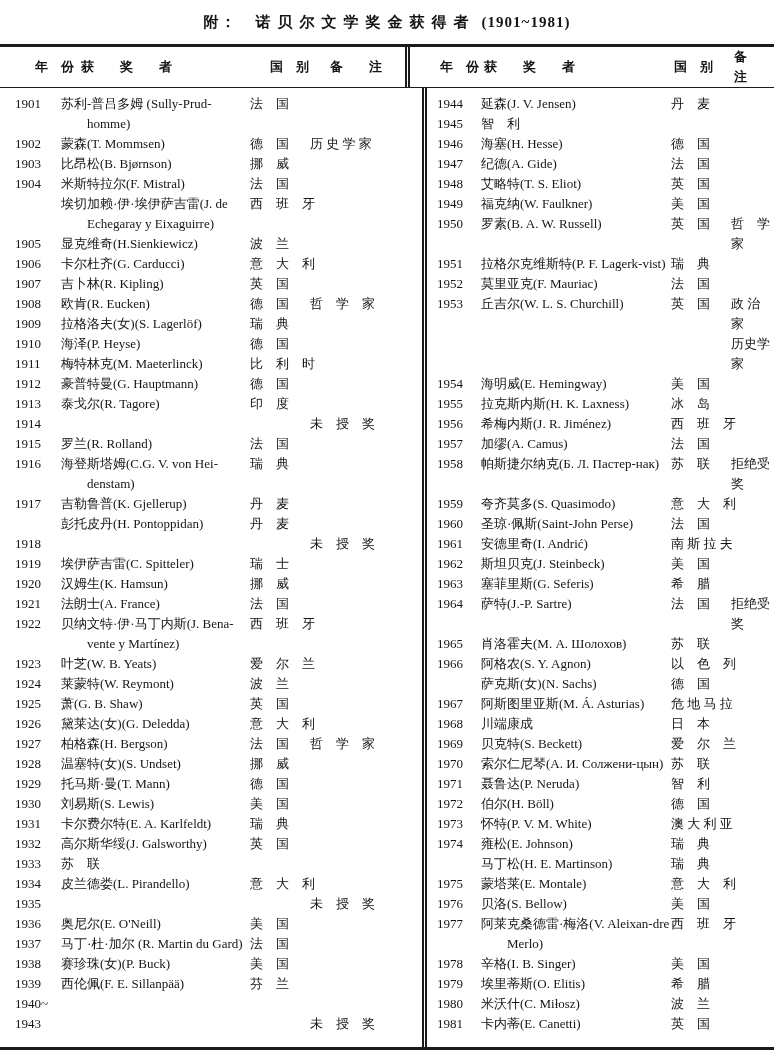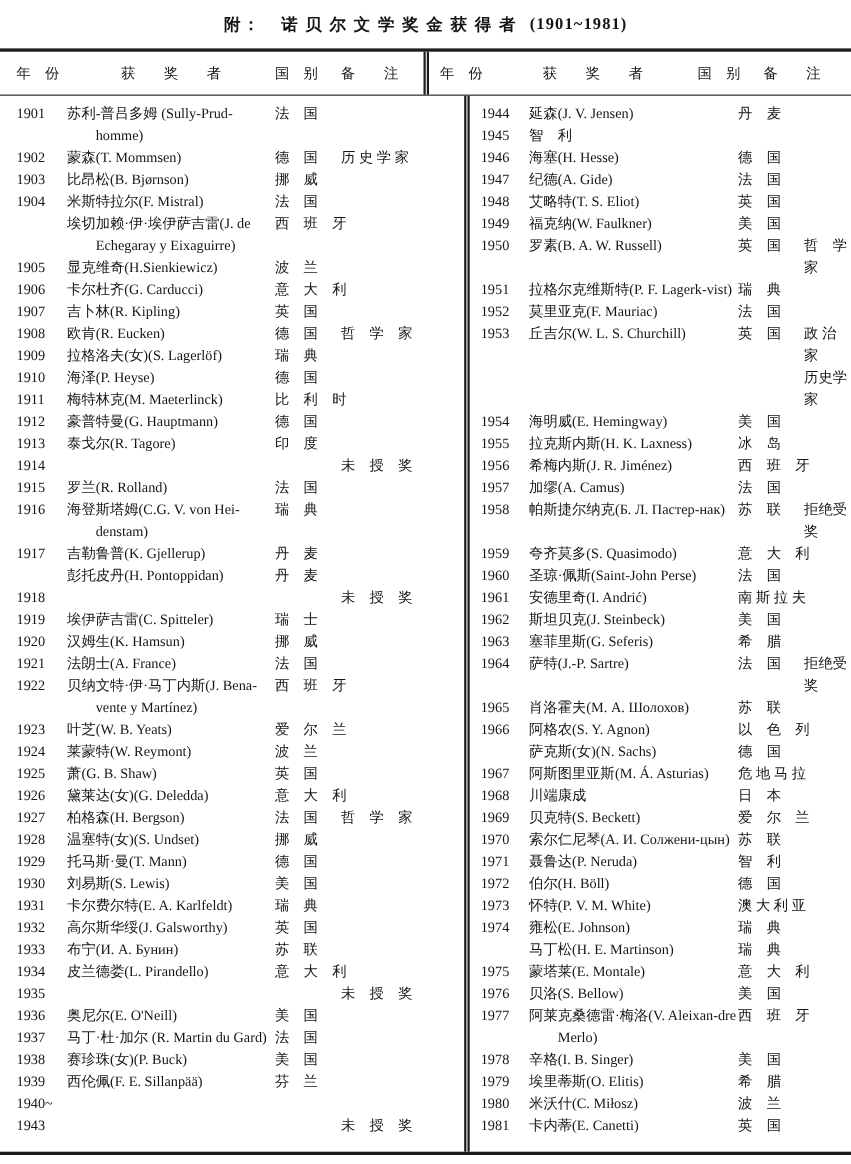--- a/index.html
+++ b/index.html
@@ -38,22 +38,22 @@
   .row{display:flex;align-items:flex-start;line-height:20px;}
   .cell{display:block;}
   .year{flex:0 0 46px;box-sizing:content-box;white-space:nowrap;}
   .col-left .year,.th-left .year{padding-left:15px;}
   .col-right .year,.th-right .year{padding-left:10px;flex-basis:44px;}
   .name{flex:0 0 189px;padding-left:26px;text-indent:-26px;box-sizing:border-box;}
   .col-right .name,.th-right .name{flex-basis:190px;}
   .country{flex:0 0 60px;white-space:nowrap;overflow:visible;}
   .note{flex:1;white-space:pre-line;}
   
-  .head{height:100%;align-items:center;font-weight:normal;}
-  .head .name{text-indent:0;padding-left:0;text-align:center;}
+  .head{height:100%;align-items:center;font-weight:bold;padding-left:20px;}
+  .head .name{text-indent:0;padding-left:0;}
 </style>
 </head>
 <body>
 
 <div class="page">
 
   <div class="title">
     <span class="prefix">附：</span>
     <span class="main">诺贝尔文学奖金获得者</span>
     <span class="range">(1901~1981)</span>
@@ -311,21 +311,20 @@
 
   <div class="row">
     <span class="cell year">1932</span>
     <span class="cell name">高尔斯华绥(J. Galsworthy)</span>
     <span class="cell country">英　国</span>
     <span class="cell note"></span>
   </div>
 
   <div class="row">
     <span class="cell year">1933</span>
-    <span class="cell name">布宁(И. А. Бунин)</span>
     <span class="cell country">苏　联</span>
     <span class="cell note"></span>
   </div>
 
   <div class="row">
     <span class="cell year">1934</span>
     <span class="cell name">皮兰德娄(L. Pirandello)</span>
     <span class="cell country">意　大　利</span>
     <span class="cell note"></span>
   </div>

